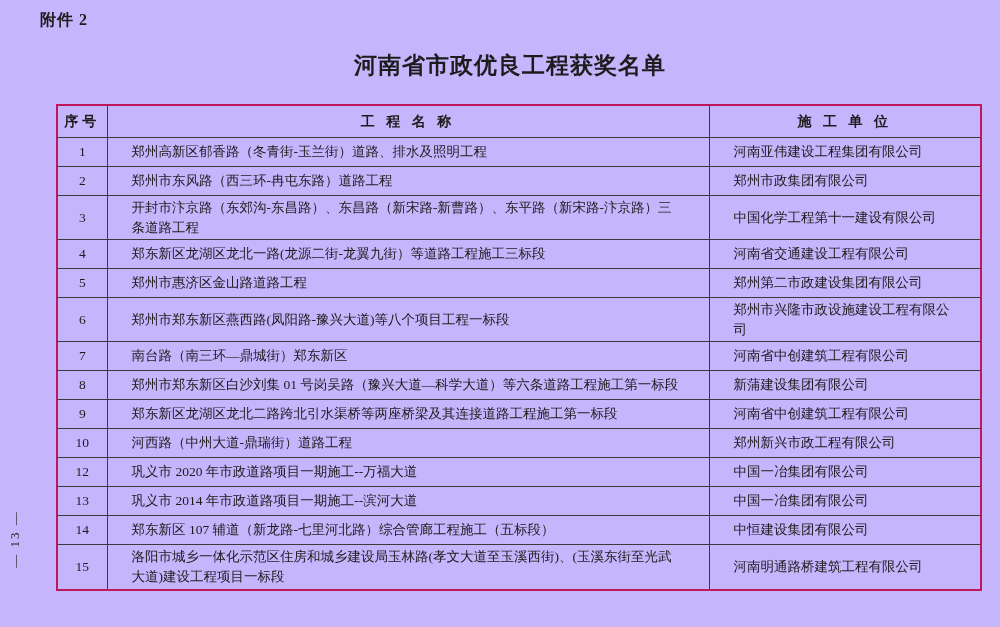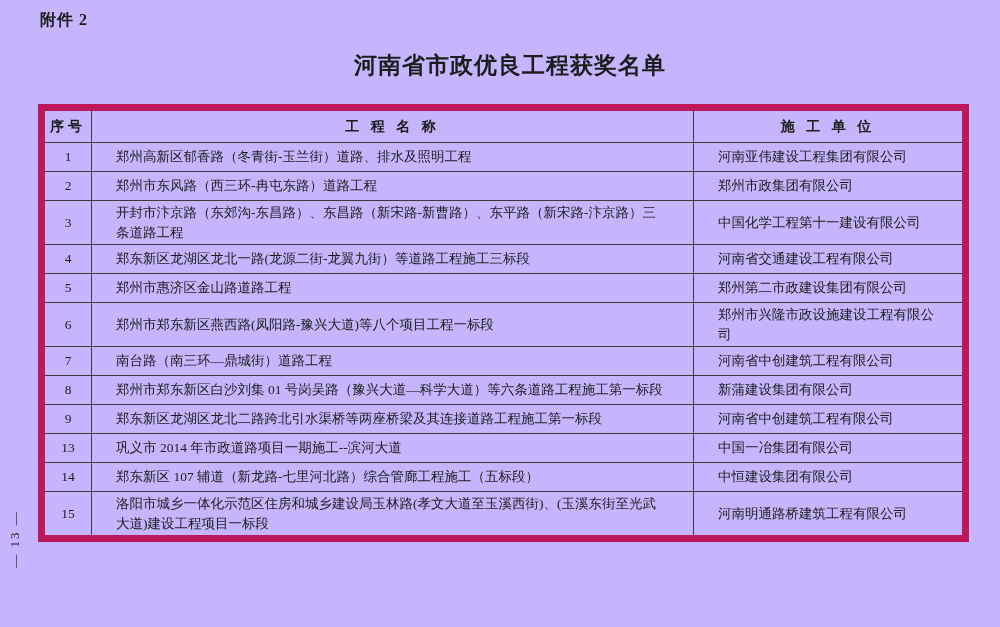--- a/index.html
+++ b/index.html
@@ -13,23 +13,23 @@
   }
   .attachment{
     position:absolute;left:40px;top:10px;
     font-size:16px;font-weight:bold;letter-spacing:1px;
   }
   .title{
     position:absolute;left:8px;top:48px;width:100%;margin:2px;
     text-align:center;font-size:23px;font-weight:bold;letter-spacing:1px;
   }
   table.awards{
-    position:absolute;left:38px;top:104px;width:924px;
+    position:absolute;left:56px;top:104px;width:924px;
     border-collapse:collapse;table-layout:fixed;
-    border:7px solid #be185d;
+    border:2px solid #be185d;
   }
   table.awards th,table.awards td{
     border:1px solid #3a3a3a;
     vertical-align:middle;
   }
   table.awards th{
     height:31px;font-size:14px;font-weight:bold;
     text-align:center;letter-spacing:4px;padding:0;
   }
   table.awards tbody tr{height:29px;}
@@ -96,32 +96,42 @@
           <td>郑州市惠济区金山路道路工程</td>
           <td>郑州第二市政建设集团有限公司</td>
         </tr>
         <tr>
           <td>6</td>
           <td>郑州市郑东新区燕西路(凤阳路-豫兴大道)等八个项目工程一标段</td>
           <td>郑州市兴隆市政设施建设工程有限公司</td>
         </tr>
         <tr>
           <td>7</td>
-          <td>南台路（南三环—鼎城街）道路工程</td>
+          <td>南台路（南三环—鼎城街）郑东新区</td>
           <td>河南省中创建筑工程有限公司</td>
         </tr>
         <tr>
           <td>8</td>
           <td>郑州市郑东新区白沙刘集 01 号岗吴路（豫兴大道—科学大道）等六条道路工程施工第一标段</td>
           <td>新蒲建设集团有限公司</td>
         </tr>
         <tr>
           <td>9</td>
           <td>郑东新区龙湖区龙北二路跨北引水渠桥等两座桥梁及其连接道路工程施工第一标段</td>
           <td>河南省中创建筑工程有限公司</td>
+        </tr>
+        <tr>
+          <td>10</td>
+          <td>河西路（中州大道-鼎瑞街）道路工程</td>
+          <td>郑州新兴市政工程有限公司</td>
+        </tr>
+        <tr>
+          <td>12</td>
+          <td>巩义市 2020 年市政道路项目一期施工--万福大道</td>
+          <td>中国一冶集团有限公司</td>
         </tr>
         <tr>
           <td>13</td>
           <td>巩义市 2014 年市政道路项目一期施工--滨河大道</td>
           <td>中国一冶集团有限公司</td>
         </tr>
         <tr>
           <td>14</td>
           <td>郑东新区 107 辅道（新龙路-七里河北路）综合管廊工程施工（五标段）</td>
           <td>中恒建设集团有限公司</td>

